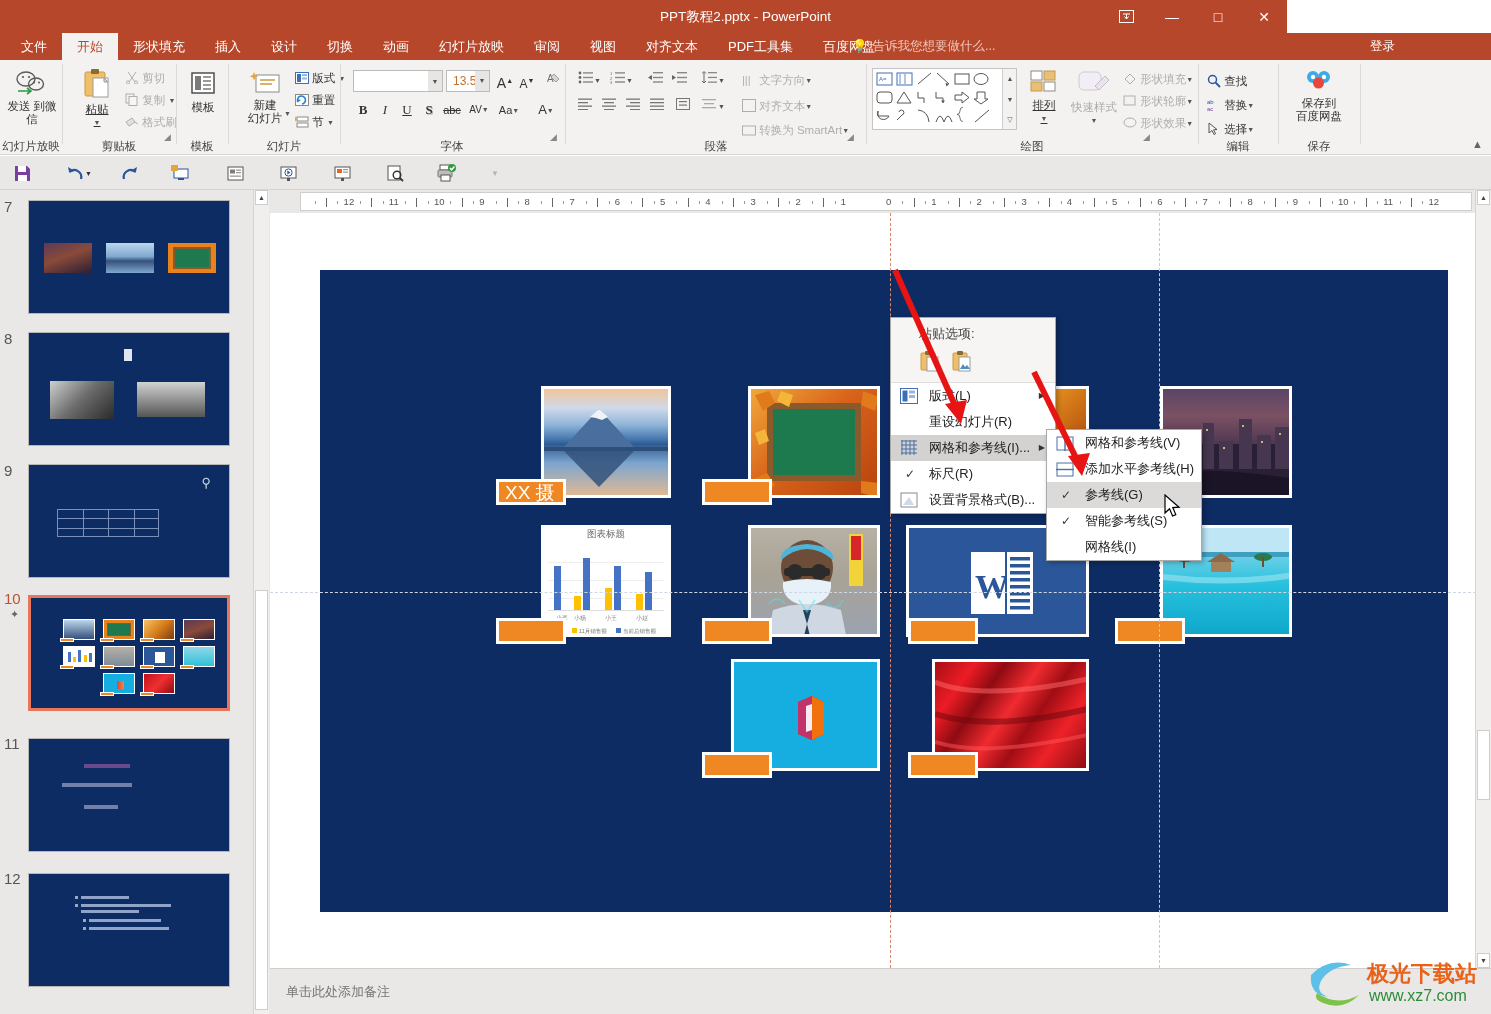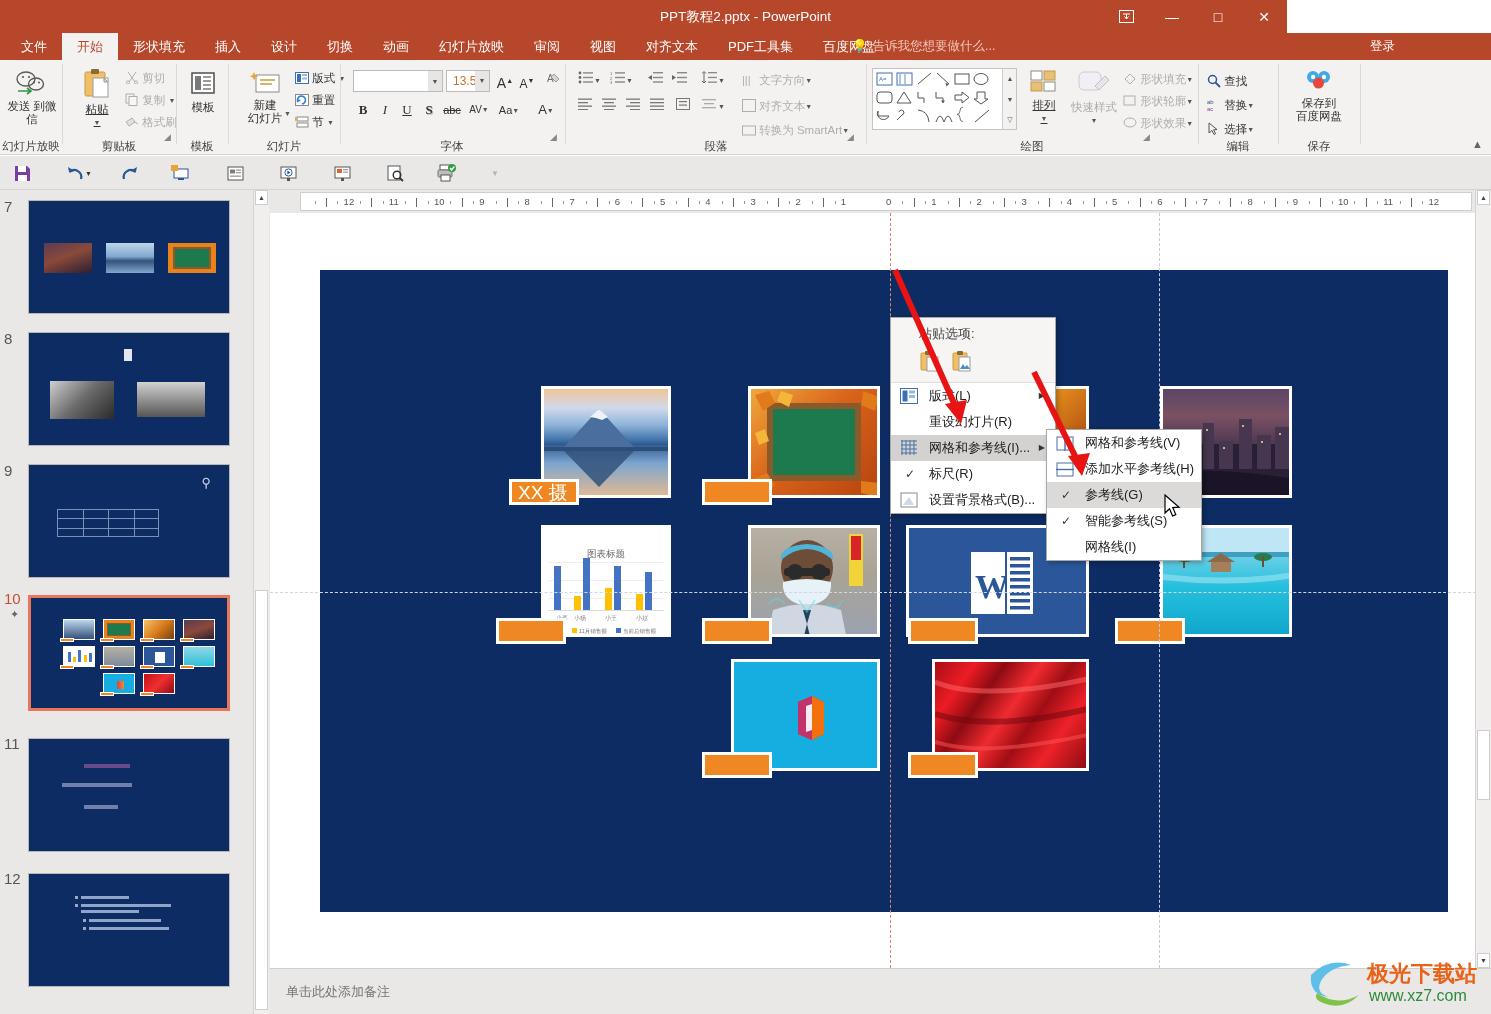--- a/index.html
+++ b/index.html
@@ -941,21 +941,21 @@
 
   <div class="ph" style="left:221px;top:116px;width:130px;height:112px;">
     <div style="position:absolute;inset:0;background:linear-gradient(180deg,#f0c59a 0%,#cfd9ea 18%,#8db4d8 34%,#3d6fa8 49%,#2f5a8f 52%,#7ca5cf 70%,#dfb996 100%);"></div>
     <svg width="130" height="112" viewBox="0 0 130 112" style="position:absolute;left:0;top:0;">
       <path d="M20 58 L55 20 L90 58 z" fill="#4a6f9e"></path>
       <path d="M46 28 L55 20 L64 28 L58 31 L52 29z" fill="#eef3f8"></path>
       <path d="M0 58 h130 v4 h-130z" fill="#2b4f78"></path>
       <path d="M20 62 L55 98 L90 62 z" fill="#33527b" opacity=".85"></path>
     </svg>
   </div>
-  <div class="tagbox" style="left:189px;top:209px;width:70px;height:26px;">
+  <div class="tagbox" style="left:176px;top:209px;width:70px;height:26px;">
     <span>XX 摄</span>
   </div>
 
   <div class="ph" style="left:428px;top:116px;width:132px;height:112px;">
     <div style="position:absolute;inset:0;background:linear-gradient(135deg,#f0a83c,#d9631a 45%,#b8440f);"></div>
     <div style="position:absolute;left:16px;top:14px;right:16px;bottom:14px;background:#1d7a4e;border:6px solid #8b5a2b;"></div>
     <svg width="132" height="112" viewBox="0 0 132 112" style="position:absolute;left:0;top:0;">
       <g fill="#e07a1b">
           <path d="M4 6 l14 -4 l6 12 l-12 8z"></path>
           <path d="M112 2 l16 6 l-4 14 l-14 -6z"></path>
@@ -998,21 +998,21 @@
           <rect x="79" y="36" width="2" height="2"></rect>
           <rect x="98" y="52" width="2" height="2"></rect>
           <rect x="116" y="44" width="2" height="2"></rect>
         </g>
       <path d="M0 86 q40 -10 132 4 v22 h-132z" fill="#1a1426"></path>
     </svg>
   </div>
   <div class="tagbox" style="left:795px;top:209px;width:70px;height:26px;"></div>
 
   <div class="ph" style="left:221px;top:255px;width:130px;height:112px;background:#fff;">
-    <div style="position:absolute;left:0;right:0;top:20px;text-align:center;font-size:9.5px;color:#666;">图表标题</div>
+    <div style="position:absolute;left:0;right:0;top:0;text-align:center;font-size:9.5px;color:#666;">图表标题</div>
     <div style="position:absolute;left:4px;right:4px;top:34px;height:1px;background:#eee;"></div>
     <div style="position:absolute;left:4px;right:4px;top:52px;height:1px;background:#eee;"></div>
     <div style="position:absolute;left:4px;right:4px;top:70px;height:1px;background:#eee;"></div>
     <div style="position:absolute;left:4px;right:4px;top:82px;height:1px;background:#ddd;"></div>
     <svg width="130" height="112" viewBox="0 0 130 112" style="position:absolute;left:0;top:0;">
       <rect x="10" y="38" width="7" height="44" fill="#4472c4"></rect>
       <rect x="30" y="68" width="7" height="14" fill="#ffc000"></rect>
         <rect x="39" y="30" width="7" height="52" fill="#4472c4"></rect>
       <rect x="61" y="60" width="7" height="22" fill="#ffc000"></rect>
         <rect x="70" y="38" width="7" height="44" fill="#4472c4"></rect>

